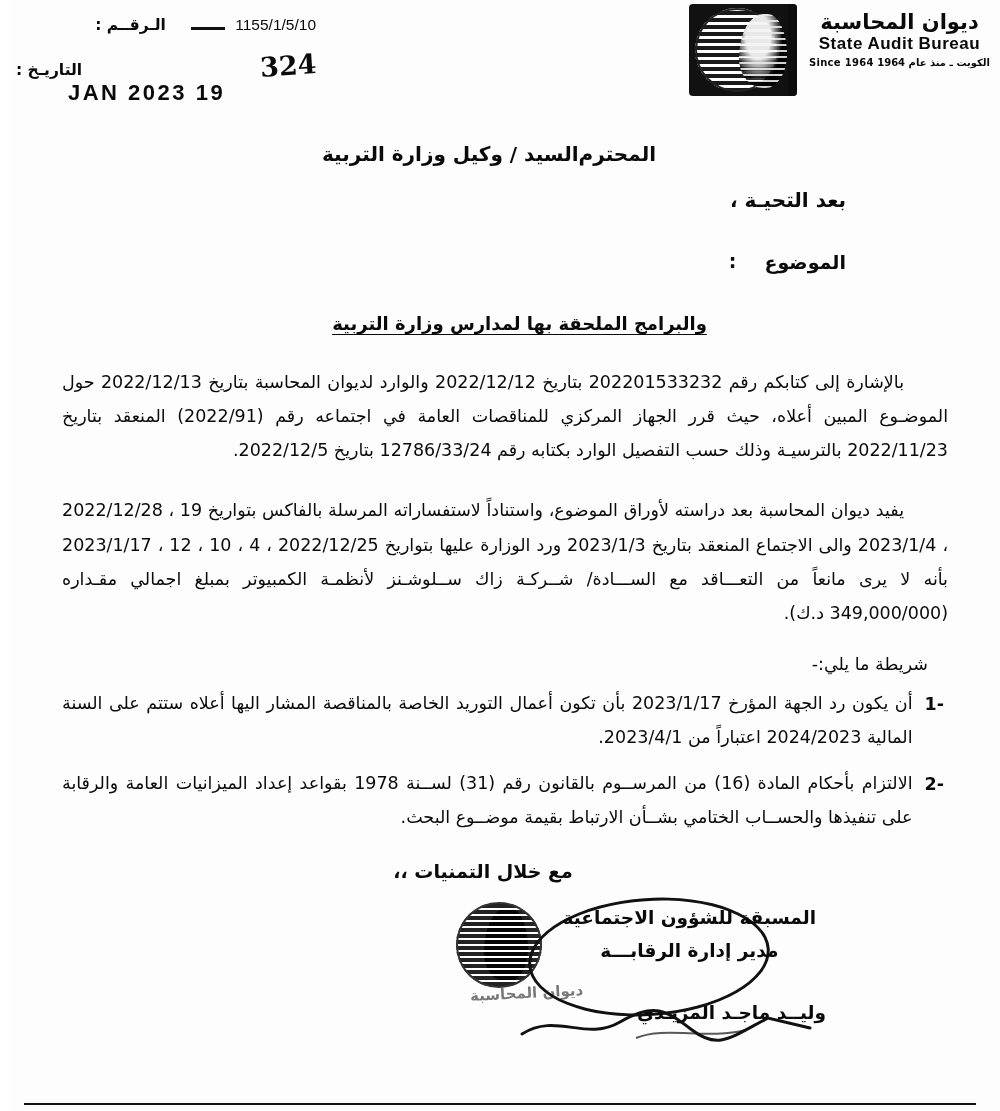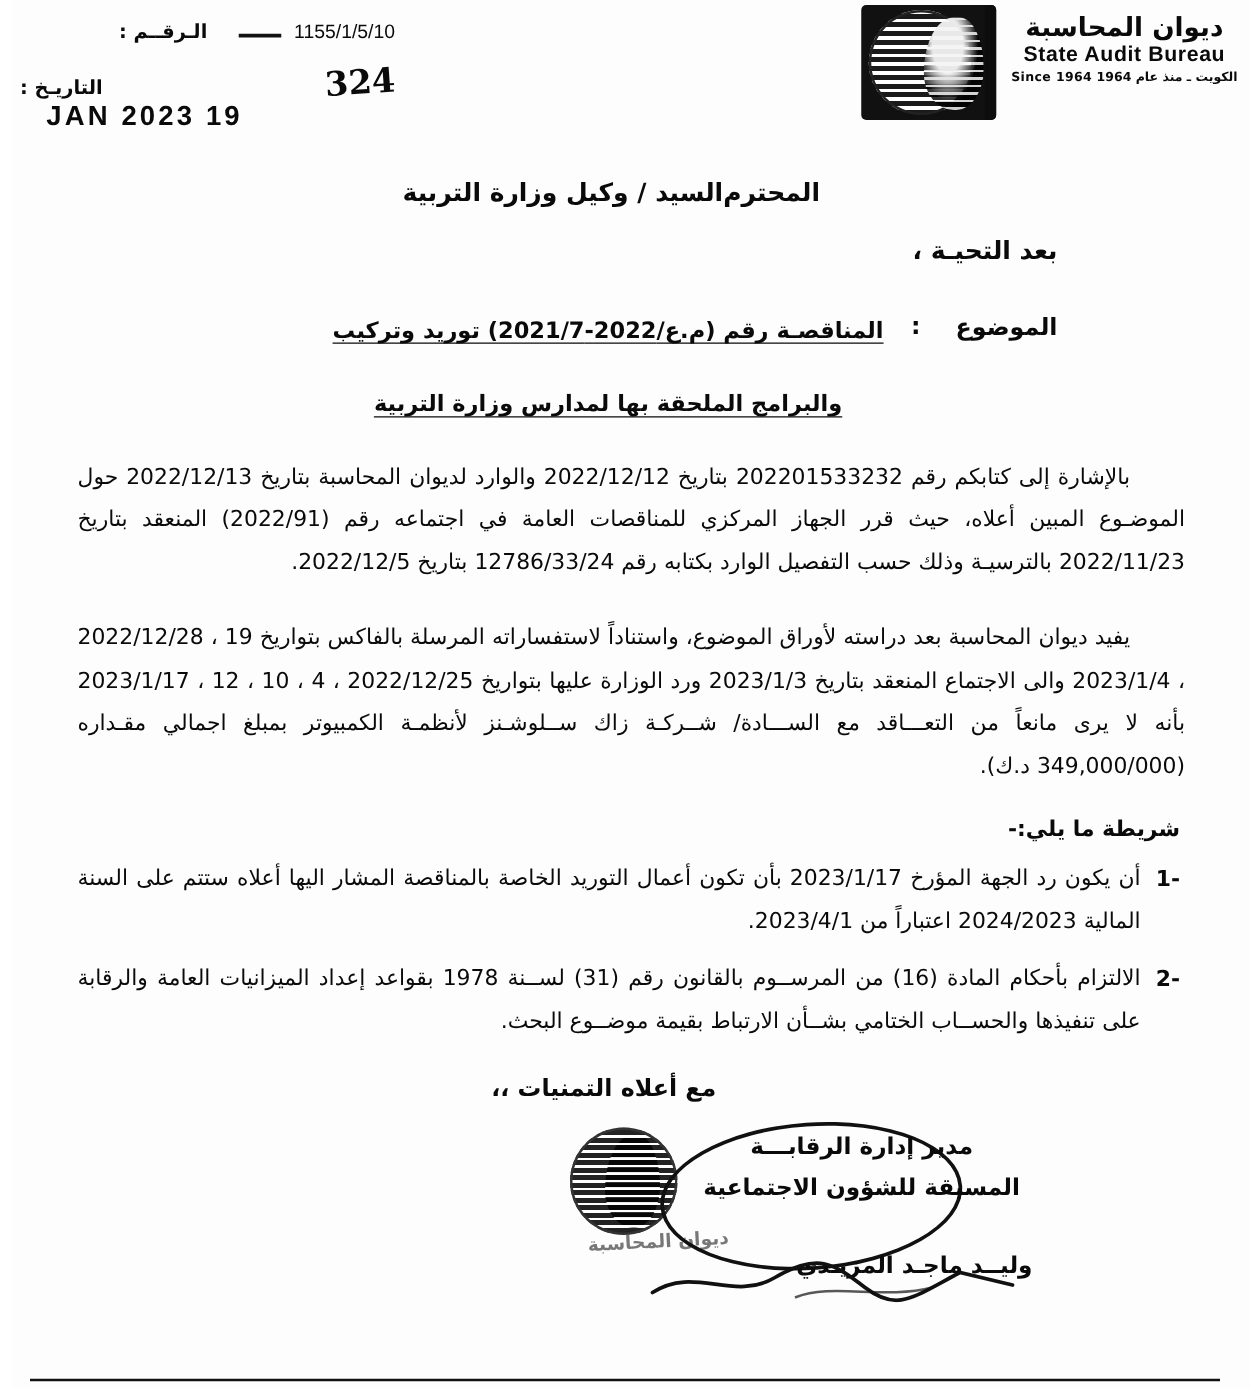--- a/index.html
+++ b/index.html
@@ -142,21 +142,21 @@
   .handwrite {
     font-family: "DejaVu Serif", serif;
     font-size: 27px;
     font-weight: bold;
     transform: rotate(-4deg);
     display: inline-block;
   }
   .datestamp {
     position: absolute;
     top: 80px;
-    left: 37px;
+    left: 68px;
     font-family: "Liberation Sans", sans-serif;
     font-size: 22px;
     font-weight: bold;
     letter-spacing: 2.5px;
   }
 
   
   .body-wrap {
     padding: 0 34px 0 40px;
   }
@@ -213,22 +213,22 @@
     font-size: 17.5px;
     line-height: 1.95;
     text-align: justify;
     text-align-last: right;
     margin: 26px 18px 0 22px;
   }
   .para.indent { text-indent: 44px; }
 
   .clause-intro {
     font-size: 17.5px;
-    font-weight: bold;
-    margin: 24px 22px 0 22px;
+    font-weight: normal;
+    margin: 24px 38px 0 22px;
     text-align: right;
   }
   ol.clauses {
     list-style: none;
     margin: 12px 22px 0 22px;
     padding: 0;
   }
   ol.clauses li {
     display: flex;
     gap: 12px;
@@ -400,21 +400,21 @@
       <span class="resp">المحترم</span>
       <span class="name">السيد / وكيل وزارة التربية</span>
     </div>
 
     <div class="greeting">بعد التحيـة ،</div>
 
     <div class="subject-row">
       <span class="subject-label">الموضوع</span>
       <span class="subject-colon">:</span>
       <span class="subject-text">
-        <span class="l1">المناقصـة رقم (م.ع/2022-2021/7) توريد وتركيب</span><br>
+        <br>
         <br>
         <span class="l3">والبرامج الملحقة بها لمدارس وزارة التربية</span>
       </span>
     </div>
 
     <p class="para indent">بالإشارة إلى كتابكم رقم 202201533232 بتاريخ 2022/12/12 والوارد لديوان المحاسبة بتاريخ 2022/12/13 حول الموضـوع المبين أعلاه، حيث قرر الجهاز المركزي للمناقصات العامة في اجتماعه رقم (2022/91) المنعقد بتاريخ 2022/11/23 بالترسيـة وذلك حسب التفصيل الوارد بكتابه رقم 12786/33/24 بتاريخ 2022/12/5.</p>
     <p class="para indent">يفيد ديوان المحاسبة بعد دراسته لأوراق الموضوع، واستناداً لاستفساراته المرسلة بالفاكس بتواريخ 19 ، 2022/12/28 ، 2023/1/4 والى الاجتماع المنعقد بتاريخ 2023/1/3 ورد الوزارة عليها بتواريخ 2022/12/25 ، 4 ، 10 ، 12 ، 2023/1/17 بأنه لا يرى مانعاً من التعـــاقد مع الســـادة/ شــركـة زاك ســلوشـنز لأنظمـة الكمبيوتر بمبلغ اجمالي مقـداره (349,000/000 د.ك).</p>
 
     <div class="clause-intro">شريطة ما يلي:-</div>
 
@@ -423,28 +423,28 @@
         <span class="num">1-</span>
         <span class="txt">أن يكون رد الجهة المؤرخ 2023/1/17 بأن تكون أعمال التوريد الخاصة بالمناقصة المشار اليها أعلاه ستتم على السنة المالية 2024/2023 اعتباراً من 2023/4/1.</span>
       </li>
       <li>
         <span class="num">2-</span>
         <span class="txt">الالتزام بأحكام المادة (16) من المرســوم بالقانون رقم (31) لســنة 1978 بقواعد إعداد الميزانيات العامة والرقابة على تنفيذها والحســاب الختامي بشــأن الارتباط بقيمة موضــوع البحث.</span>
       </li>
     </ol>
 
 
-    <div class="regards">مع أعلاه التمنيات  ،،</div>
+    <div class="regards">مع خلال التمنيات  ،،</div>
 
     <div class="sign-area">
       <div class="sign-oval"></div>
 
       <div class="sign-title">
+        <div>المسبقة للشؤون الاجتماعية</div>
         <div>مدير إدارة الرقابـــة</div>
-        <div>المسبقة للشؤون الاجتماعية</div>
       </div>
 
       <div class="sign-name">وليــد ماجـد المزيـدي</div>
 
       <svg class="sign-stroke" viewBox="0 0 300 34">
         <path d="M6 26 C 40 4, 70 34, 104 14 S 150 2, 176 22 S 214 30, 252 10 L 294 20" fill="none" stroke="#111" stroke-width="3" stroke-linecap="round"></path>
         <path d="M120 30 C 150 18, 190 32, 230 22" fill="none" stroke="#111" stroke-width="2" opacity=".7"></path>
       </svg>
 
       <div class="seal">

